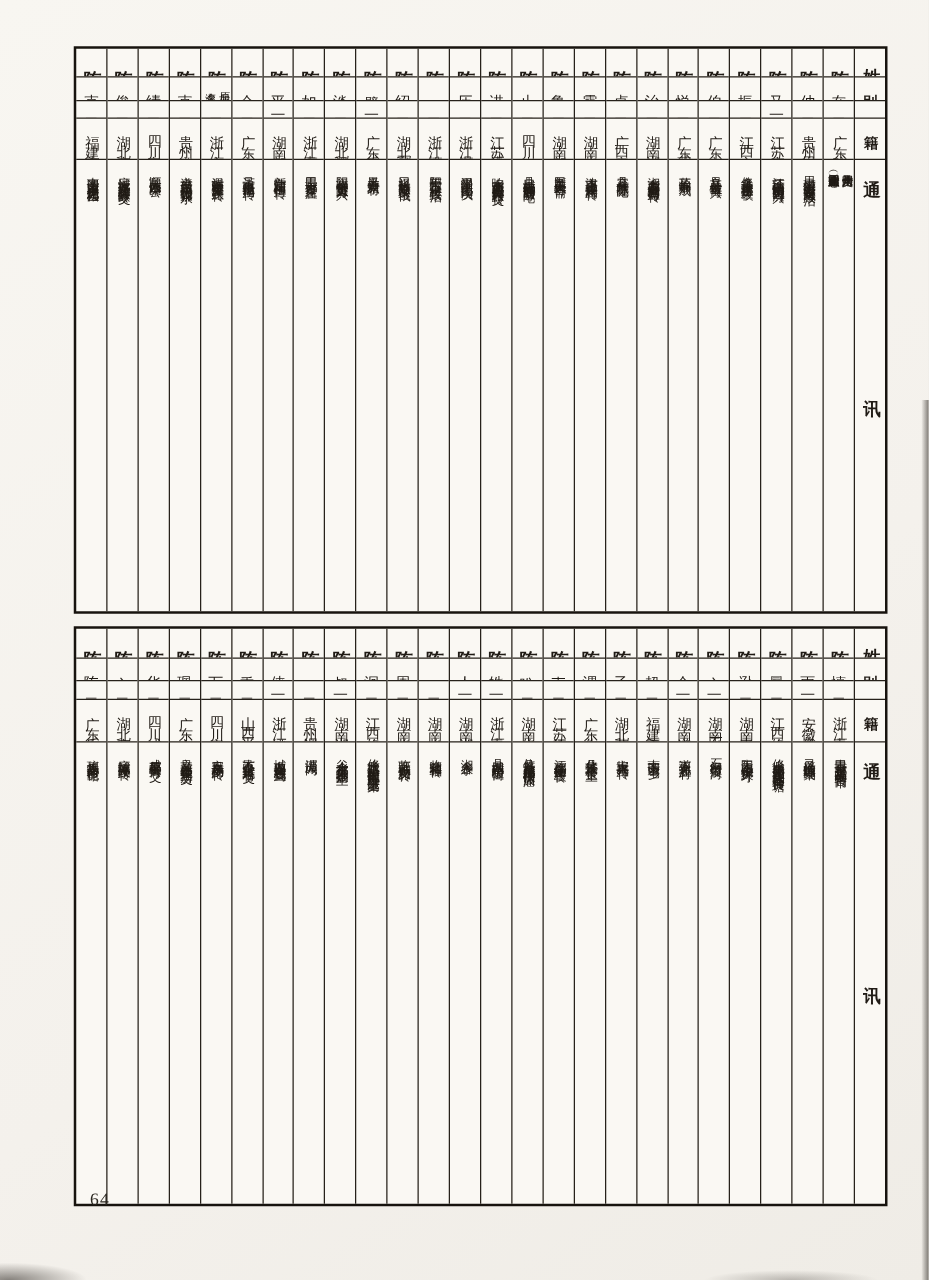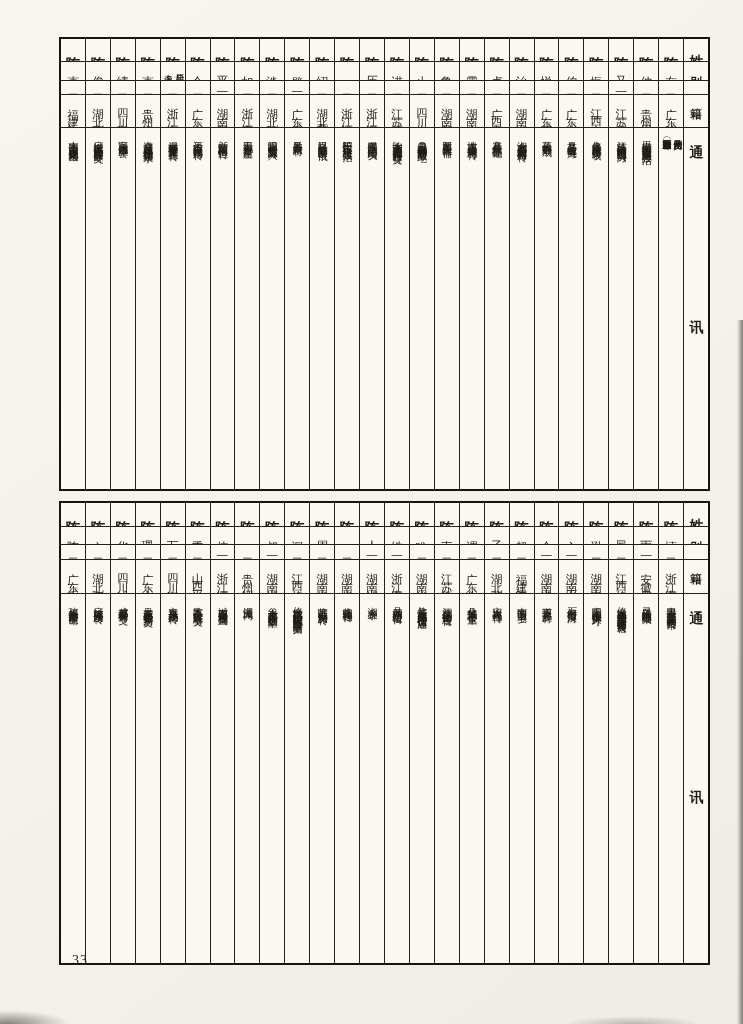--- a/index.html
+++ b/index.html
@@ -981,17 +981,17 @@
           <div class="vtext fill">二四</div>
         </div>
         <div class="cell r-origin">
           <div class="vtext fill">广东乐会</div>
         </div>
         <div class="cell r-addr">
           <div class="vtext addr">琼州乐会县市而能馆</div>
         </div>
       </div>
     </div>
-  <div class="page-number">33</div>
+  <div class="page-number">64</div>
   <div class="scan-edge-right"></div>
   <div class="scan-blot-bl"></div>
   <div class="scan-blot-br"></div>
 </div>
 
 </body></html>

